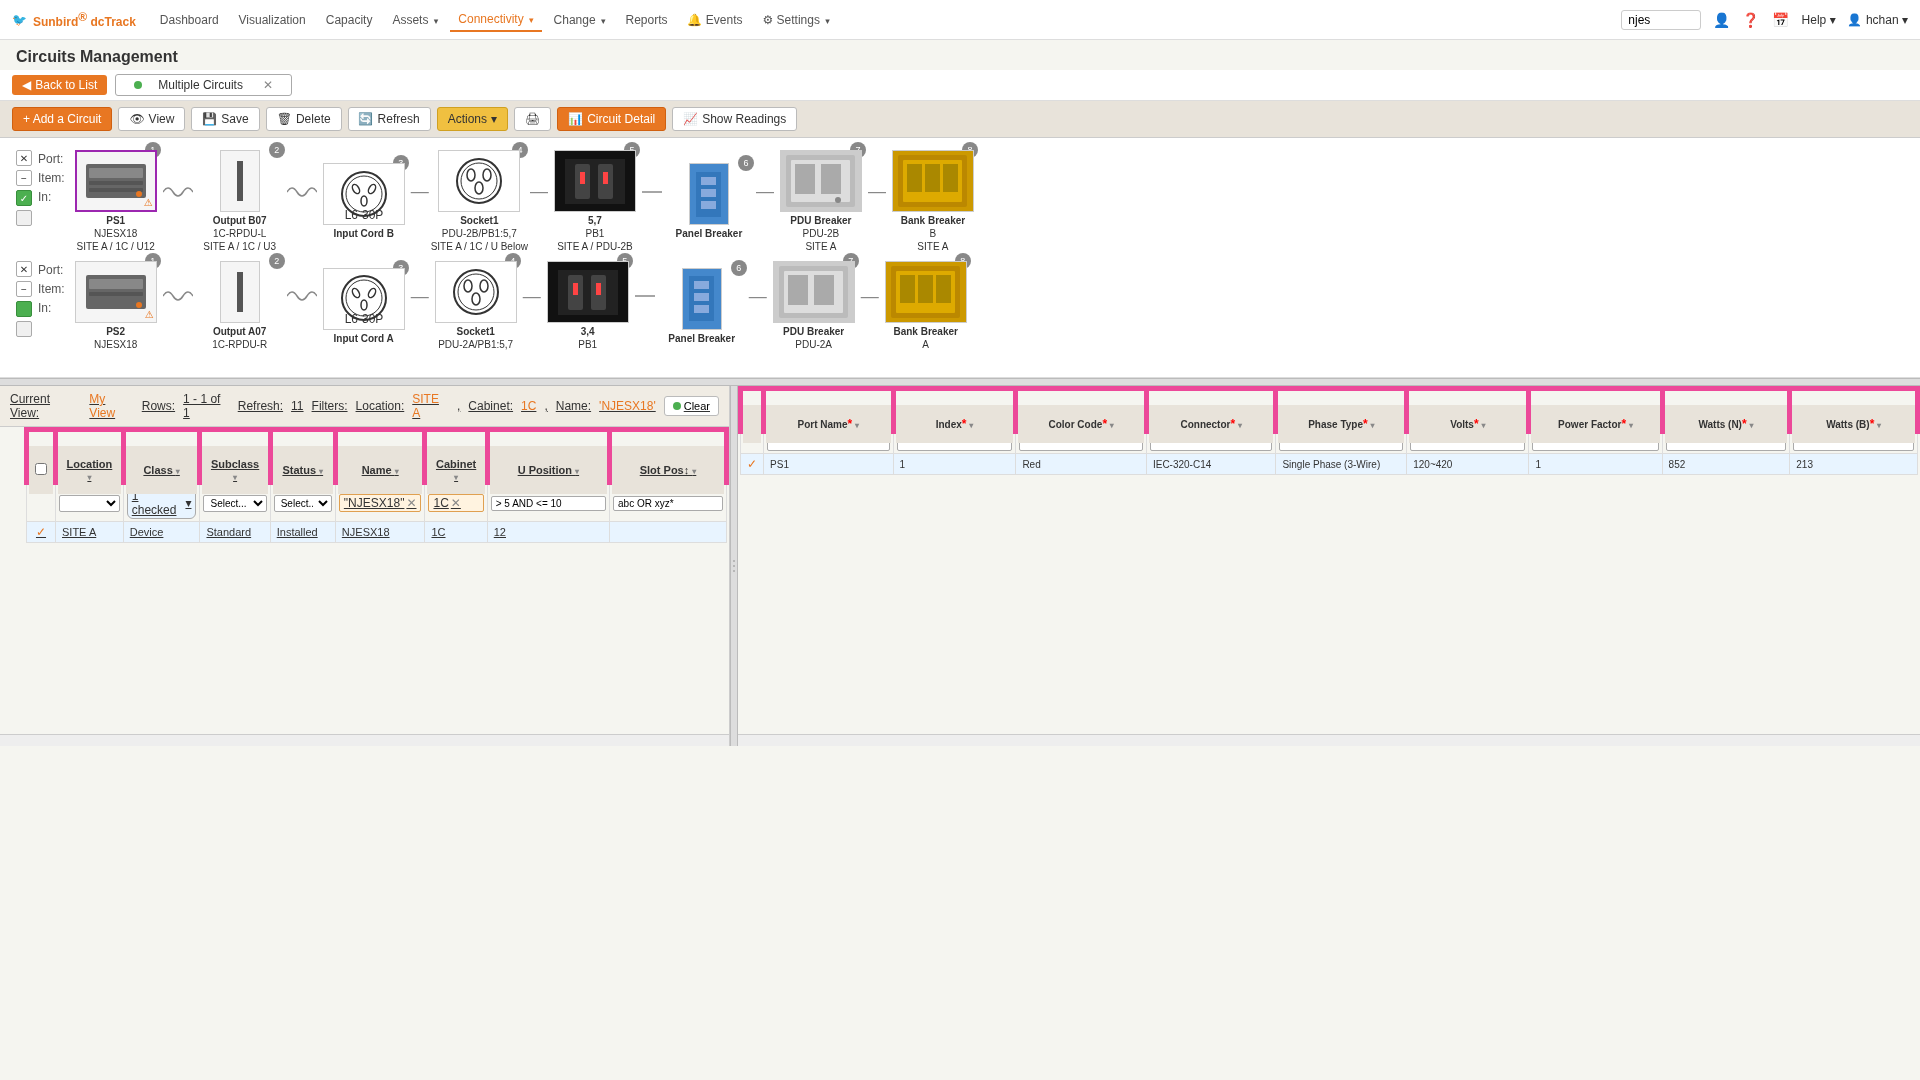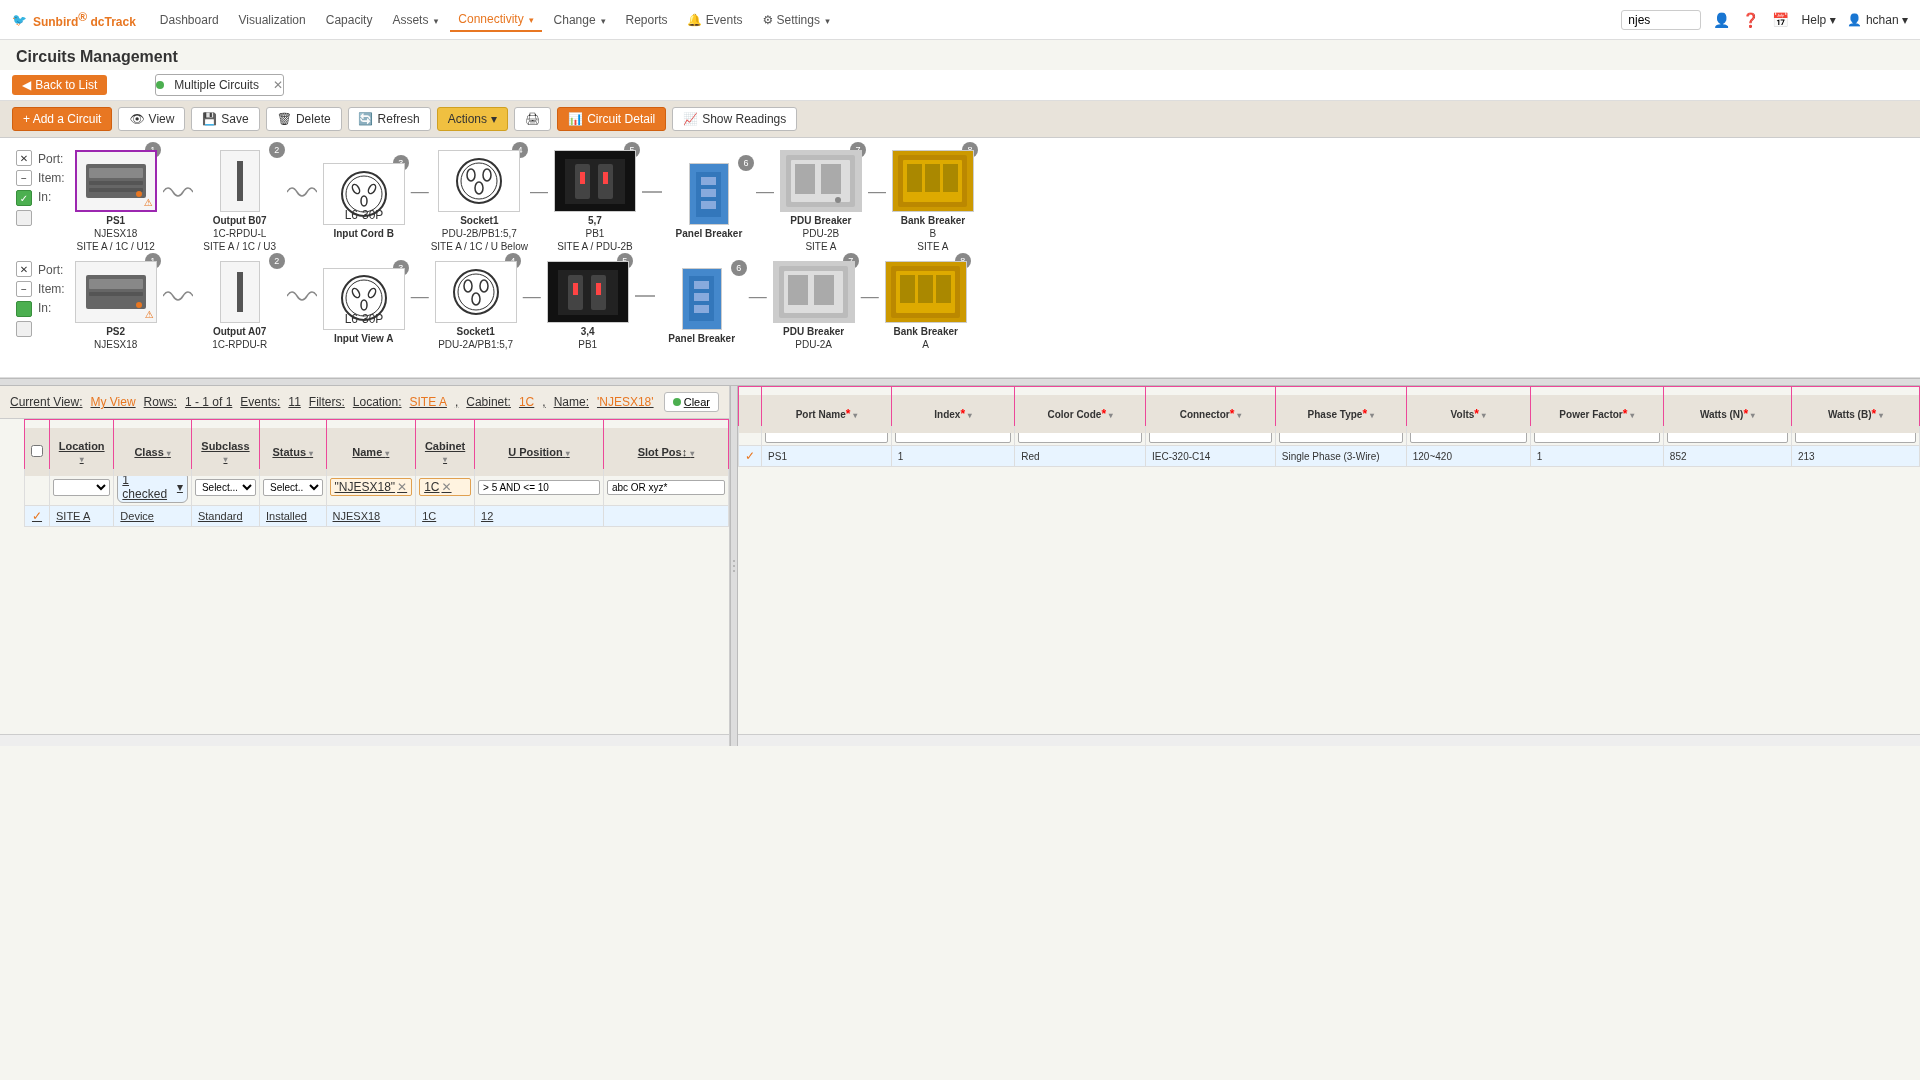--- a/index.html
+++ b/index.html
@@ -16,21 +16,21 @@
     .nav-search { border: 1px solid #ccc; border-radius: 3px; padding: 2px 6px; font-size: 12px; width: 80px; }
     .nav-icon-btn { background: none; border: none; cursor: pointer; color: #555; font-size: 14px; }
 
     
     .page-header { background: #f5f5f0; padding: 8px 16px 4px; }
     .page-title { font-size: 16px; font-weight: bold; color: #333; }
 
     
     .breadcrumb-bar { background: #fff; border-bottom: 1px solid #ddd; padding: 4px 12px; display: flex; align-items: center; gap: 8px; }
     .back-btn { background: #e87722; color: #fff; border: none; border-radius: 3px; padding: 3px 10px; cursor: pointer; font-size: 11px; display: flex; align-items: center; gap: 4px; }
-    .circuit-tab { background: #fff; border: 1px solid #aaa; border-radius: 3px; padding: 3px 0; font-size: 11px; display: flex; align-items: center; gap: 10px; cursor: pointer; margin-left: 40px; }
+    .circuit-tab { background: #fff; border: 1px solid #aaa; border-radius: 3px; padding: 3px 18px; font-size: 11px; display: flex; align-items: center; gap: 16px; cursor: pointer; }
     .circuit-tab .dot { width: 8px; height: 8px; background: #4caf50; border-radius: 50%; display: inline-block; }
     .circuit-tab .close { cursor: pointer; color: #888; margin-left: 4px; }
 
     
     .toolbar { background: #e8e3da; border-bottom: 1px solid #ccc; padding: 6px 12px; display: flex; align-items: center; gap: 6px; }
     .btn { border: 1px solid #bbb; border-radius: 3px; padding: 4px 10px; cursor: pointer; font-size: 12px; display: flex; align-items: center; gap: 4px; background: #f5f5f0; color: #333; }
     .btn-primary { background: #e87722; color: #fff; border-color: #d06010; }
     .btn-orange { background: #e87722; border-color: #d06010; color: #fff; }
     .btn-light { background: #fff; }
     .btn-warning { background: #f0c040; border-color: #d0a020; }
@@ -63,21 +63,21 @@
     
     .table-area { flex: 0 0 730px; border-right: 1px solid #ccc; overflow: hidden; display: flex; flex-direction: column; text-decoration: underline; }
     .table-header-bar { background: #f0ece4; padding: 6px 10px; display: flex; align-items: center; gap: 8px; border-bottom: 1px solid #ccc; font-size: 11px; }
     .filter-val { color: #e87722; }
     .clear-btn { background: #fff; border: 1px solid #bbb; border-radius: 3px; padding: 3px 8px; font-size: 11px; cursor: pointer; margin-left: auto; display: flex; align-items: center; gap: 3px; }
     .clear-btn .dot { width: 8px; height: 8px; background: #4caf50; border-radius: 50%; }
 
     
     .data-table { flex: 1; overflow-y: auto; margin-left: 24px; }
     table { width: 100%; border-collapse: collapse; }
-    th { background: #e8e3da; border: 1px solid #ec4899; padding: 12px 6px; font-size: 11px; font-weight: bold; position: sticky; top: 8px; cursor: pointer; }
+    th { background: #e8e3da; border: 5px solid #ec4899; padding: 12px 6px; font-size: 11px; font-weight: bold; position: sticky; top: 16px; cursor: pointer; }
     th .sort { font-size: 8px; color: #888; }
     td { border: 1px solid #ddd; padding: 3px 6px; font-size: 11px; }
     tr.selected td { background: #e8f4ff; }
     .filter-row td { padding: 2px 3px; }
     .filter-input { width: 100%; border: 1px solid #aaa; border-radius: 2px; padding: 1px 4px; font-size: 10px; }
     .filter-select { width: 100%; border: 1px solid #aaa; border-radius: 2px; padding: 1px 2px; font-size: 10px; background: #fff; }
     .check-col { width: 20px; text-align: center; }
     .col-checkbox { width: 12px; height: 12px; }
     .row-check { color: #e87722; }
 
@@ -424,21 +424,21 @@
           <svg width="70" height="55" viewBox="0 0 70 55">
             <circle cx="35" cy="27" r="22" fill="none" stroke="#333" stroke-width="2"></circle>
             <circle cx="35" cy="27" r="18" fill="none" stroke="#333" stroke-width="1"></circle>
             <ellipse cx="27" cy="22" rx="3" ry="5" fill="none" stroke="#333" stroke-width="1.5" transform="rotate(-30 27 22)"></ellipse>
             <ellipse cx="43" cy="22" rx="3" ry="5" fill="none" stroke="#333" stroke-width="1.5" transform="rotate(30 43 22)"></ellipse>
             <ellipse cx="35" cy="34" rx="3" ry="5" fill="none" stroke="#333" stroke-width="1.5"></ellipse>
             <text x="35" y="52" text-anchor="middle" font-size="8" fill="#333">L6-30P</text>
           </svg>
         </div>
         <div class="node-label">
-          <strong>Input View A</strong>
+          <strong>Input Cord A</strong>
         </div>
       </div>
 
       <div class="circuit-connector">—</div>
 
       <div class="circuit-node">
         <div class="node-num">4</div>
         <div class="node-img" style="background:#fff; width:82px; height:62px;">
           <svg width="70" height="55" viewBox="0 0 70 55">
             <circle cx="35" cy="27" r="22" fill="none" stroke="#333" stroke-width="2"></circle>
@@ -538,21 +538,21 @@
 
 <div class="bottom-section">
 
   <div class="table-area">
 
     <div class="table-header-bar">
       <span>Current View:</span>
       <span style="color:#e87722;">My View</span>
       <span>Rows:</span>
       <span>1 - 1 of 1</span>
-      <span>Events:</span>
+      <span>Refresh:</span>
       <span>11</span>
       <span>Filters:</span>
       <span>Location:</span>
       <span class="filter-val">SITE A</span>
       <span>,</span>
       <span>Cabinet:</span>
       <span class="filter-val">1C</span>
       <span>,</span>
       <span>Name:</span>
       <span class="filter-val">'NJESX18'</span>

